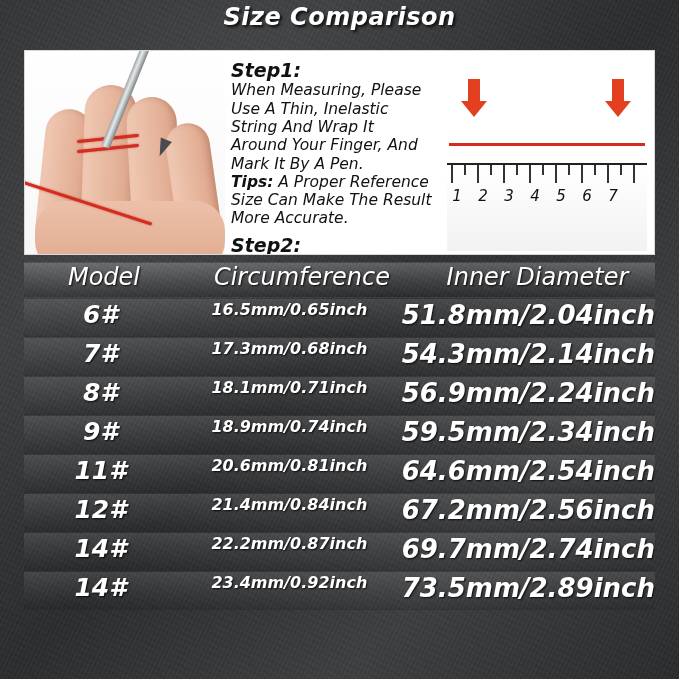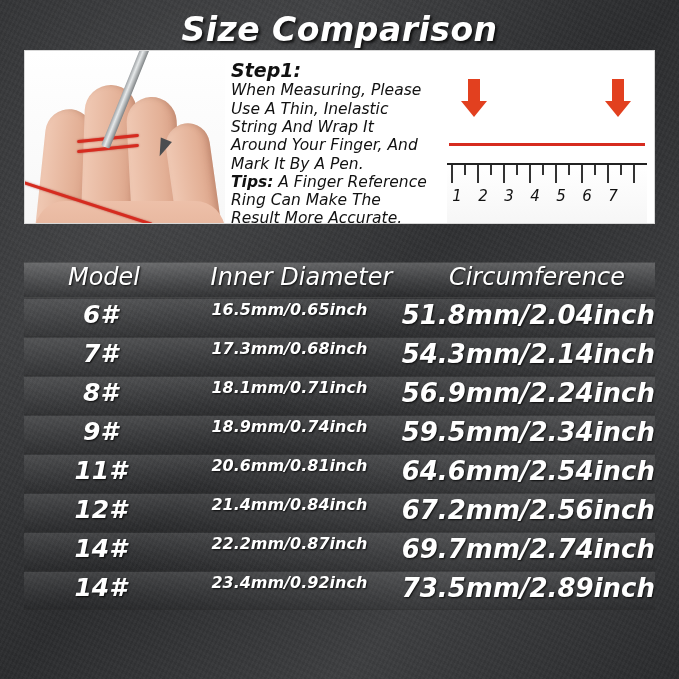--- a/index.html
+++ b/index.html
@@ -26,32 +26,32 @@
   }
 
   .page { position: relative; width: 679px; height: 679px; }
 
   
   .title {
     text-align: center;
     font-family: "DejaVu Sans", sans-serif;
     font-weight: bold;
     font-style: italic;
-    font-size: 33px;
+    font-size: 24px;
     color: #ffffff;
     letter-spacing: 0.5px;
-    padding-top: 10px;
+    padding-top: 3px;
     text-shadow: 2px 2px 3px rgba(0,0,0,0.8);
   }
 
   
   .panel {
     position: absolute;
     left: 24px; top: 50px;
-    width: 631px; height: 174px;
+    width: 631px; height: 205px;
     background: #ffffff;
     border: 1px solid #d8d8d8;
     display: flex;
     overflow: hidden;
   }
   .panel-hand {
     width: 200px;
     position: relative;
     background: linear-gradient(180deg,#ffffff 0%,#f7f7f7 100%);
     flex: none;
@@ -201,21 +201,21 @@
       <div class="string s-tail"></div>
       <div class="pen"></div>
       <div class="pen-tip"></div>
     </div>
 
     <div class="panel-text">
       <div class="step-head">Step1:</div>
       <div class="step-body">When Measuring, Please Use A Thin, Inelastic String And Wrap It Around Your Finger, And Mark It By A Pen.</div>
       <div class="step-body">
         <span class="tips-label">Tips:</span>
-        <span>A Finger Reference Ring Can Make The Result More Accurate.</span>
+        <span>A Proper Reference Size Can Make The Result More Accurate.</span>
       </div>
       <div class="step2-block">
         <div class="step-head">Step2:</div>
 
       </div>
     </div>
 
     <div class="panel-ruler">
       <div class="arrow arrow-l">
         <div class="shaft"></div>
@@ -249,22 +249,22 @@
         <div class="num" style="left:114px;">5</div>
         <div class="num" style="left:140px;">6</div>
         <div class="num" style="left:166px;">7</div>
       </div>
     </div>
   </div>
 
   <div class="table">
     <div class="row header">
       <div class="c c-model">Model</div>
+      <div class="c c-circ">Circumference</div>
       <div class="c c-dia">Inner Diameter</div>
-      <div class="c c-circ">Circumference</div>
     </div>
 
     <div class="row">
       <div class="c c-model">6#</div>
       <div class="c c-dia">16.5mm/0.65inch</div>
       <div class="c c-circ">51.8mm/2.04inch</div>
     </div>
     <div class="row">
       <div class="c c-model">7#</div>
       <div class="c c-dia">17.3mm/0.68inch</div>

